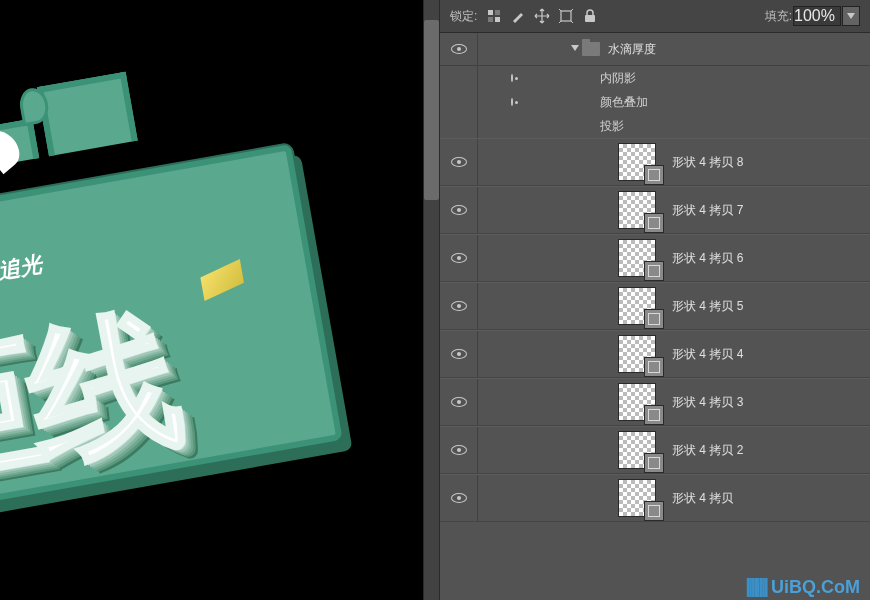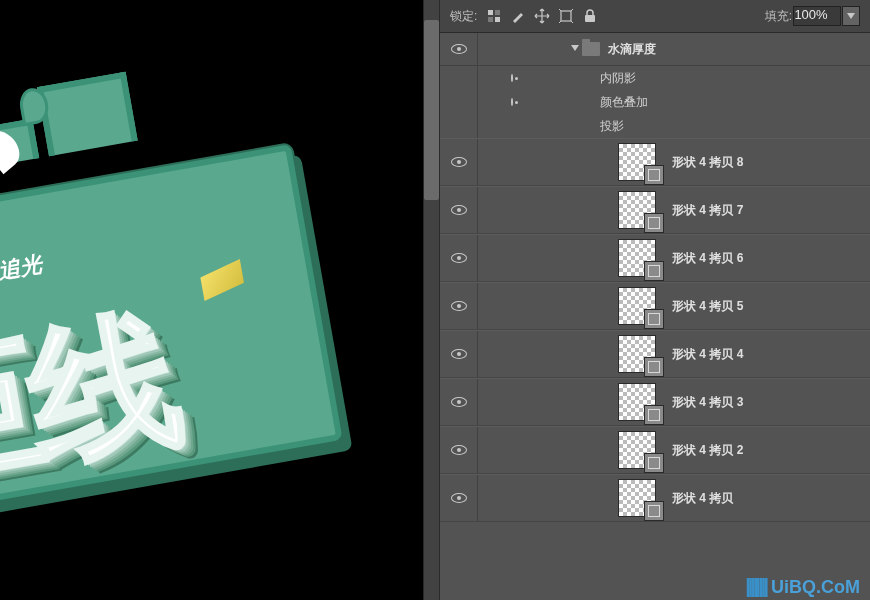--- a/index.html
+++ b/index.html
@@ -42,21 +42,21 @@
   .scrollbar-v .track { flex: 1; background: #424242; }
   .scrollbar-v .thumb { width: 100%; height: 180px; background: #6b6b6b; border-radius: 2px; margin-top: 20px; }
   .panel { flex: 1; background: #bef264; display: flex; flex-direction: column; color: #d8d8d8; font-size: 12px; }
   .lock-bar { height: 33px; background: #454545; border-bottom: 1px solid #2a2a2a; display: flex; align-items: center; padding: 0 10px; gap: 8px; }
   .lock-bar span.lbl { color: #c0c0c0; }
   .lock-icons { display: flex; gap: 6px; align-items: center; }
   .lock-icons .ic { width: 18px; height: 18px; display: flex; align-items: center; justify-content: center; color: #c8c8c8; }
   .fill-input {
     margin-left: auto; display: flex; align-items: center; gap: 1px;
   }
-  .fill-box { background: #3a3a3a; border: 1px solid #222; color: #e8e8e8; width: 48px; height: 20px; text-align: center; padding-right: 12px; font-size: 13px; }
+  .fill-box { background: #3a3a3a; border: 1px solid #222; color: #e8e8e8; width: 48px; height: 20px; text-align: left; padding-right: 12px; font-size: 16px; }
   .fill-dd { width: 18px; height: 20px; background: #636363; border: 1px solid #222; display: flex; align-items: center; justify-content: center; }
   .layers { flex: 1; overflow: hidden; background: #535353; position: relative; }
   .group-row { height: 33px; display: flex; align-items: center; border-bottom: 1px solid #414141; }
   .vis-col { width: 38px; height: 100%; display: flex; align-items: center; justify-content: center; border-right: 1px solid #414141; }
   .eye { width: 16px; height: 10px; border: 1.5px solid #c8c8c8; border-radius: 60%; position: relative; }
   .eye::after { content: ""; position: absolute; left: 5px; top: 2px; width: 4px; height: 4px; background: #c8c8c8; border-radius: 50%; }
   .indent { display: inline-block; }
   .twisty { width: 10px; display: inline-block; color: #c8c8c8; margin-right: 2px; }
   .folder-icon { width: 18px; height: 14px; background: #7a7a7a; border-radius: 1px; display: inline-block; margin-right: 8px; position: relative; }
   .folder-icon::before { content: ""; position: absolute; top: -3px; left: 0; width: 8px; height: 3px; background: #7a7a7a; border-radius: 1px 1px 0 0; }
@@ -79,21 +79,21 @@
     background-color: #fff;
     border: 1px solid #2a2a2a;
   }
   .thumb-shape {
     position: absolute; right: -8px; bottom: -4px;
     width: 20px; height: 20px; background: #8a8a8a;
     border: 1px solid #2a2a2a;
     display: flex; align-items: center; justify-content: center;
   }
   .thumb-shape::after { content: ""; width: 10px; height: 10px; border: 1.5px solid #d8d8d8; }
-  .layer-name { color: #e0e0e0; font-weight: bold; }
+  .layer-name { color: #e0e0e0; }
   .row-content { display: flex; align-items: center; flex: 1; height: 100%; padding-left: 0; }
   .watermark { position: absolute; right: 10px; bottom: 2px; font-size: 18px; font-weight: 700; color: #4aa0d8; font-family: Arial; letter-spacing: 0; text-align: right; }
   .watermark .bars { color: #3a90c8; letter-spacing: -3px; font-size: 20px; }
 </style>
 </head>
 <body>
 
 <div class="canvas-area">
   <div class="artwork">
     <div class="badge-block"></div>

